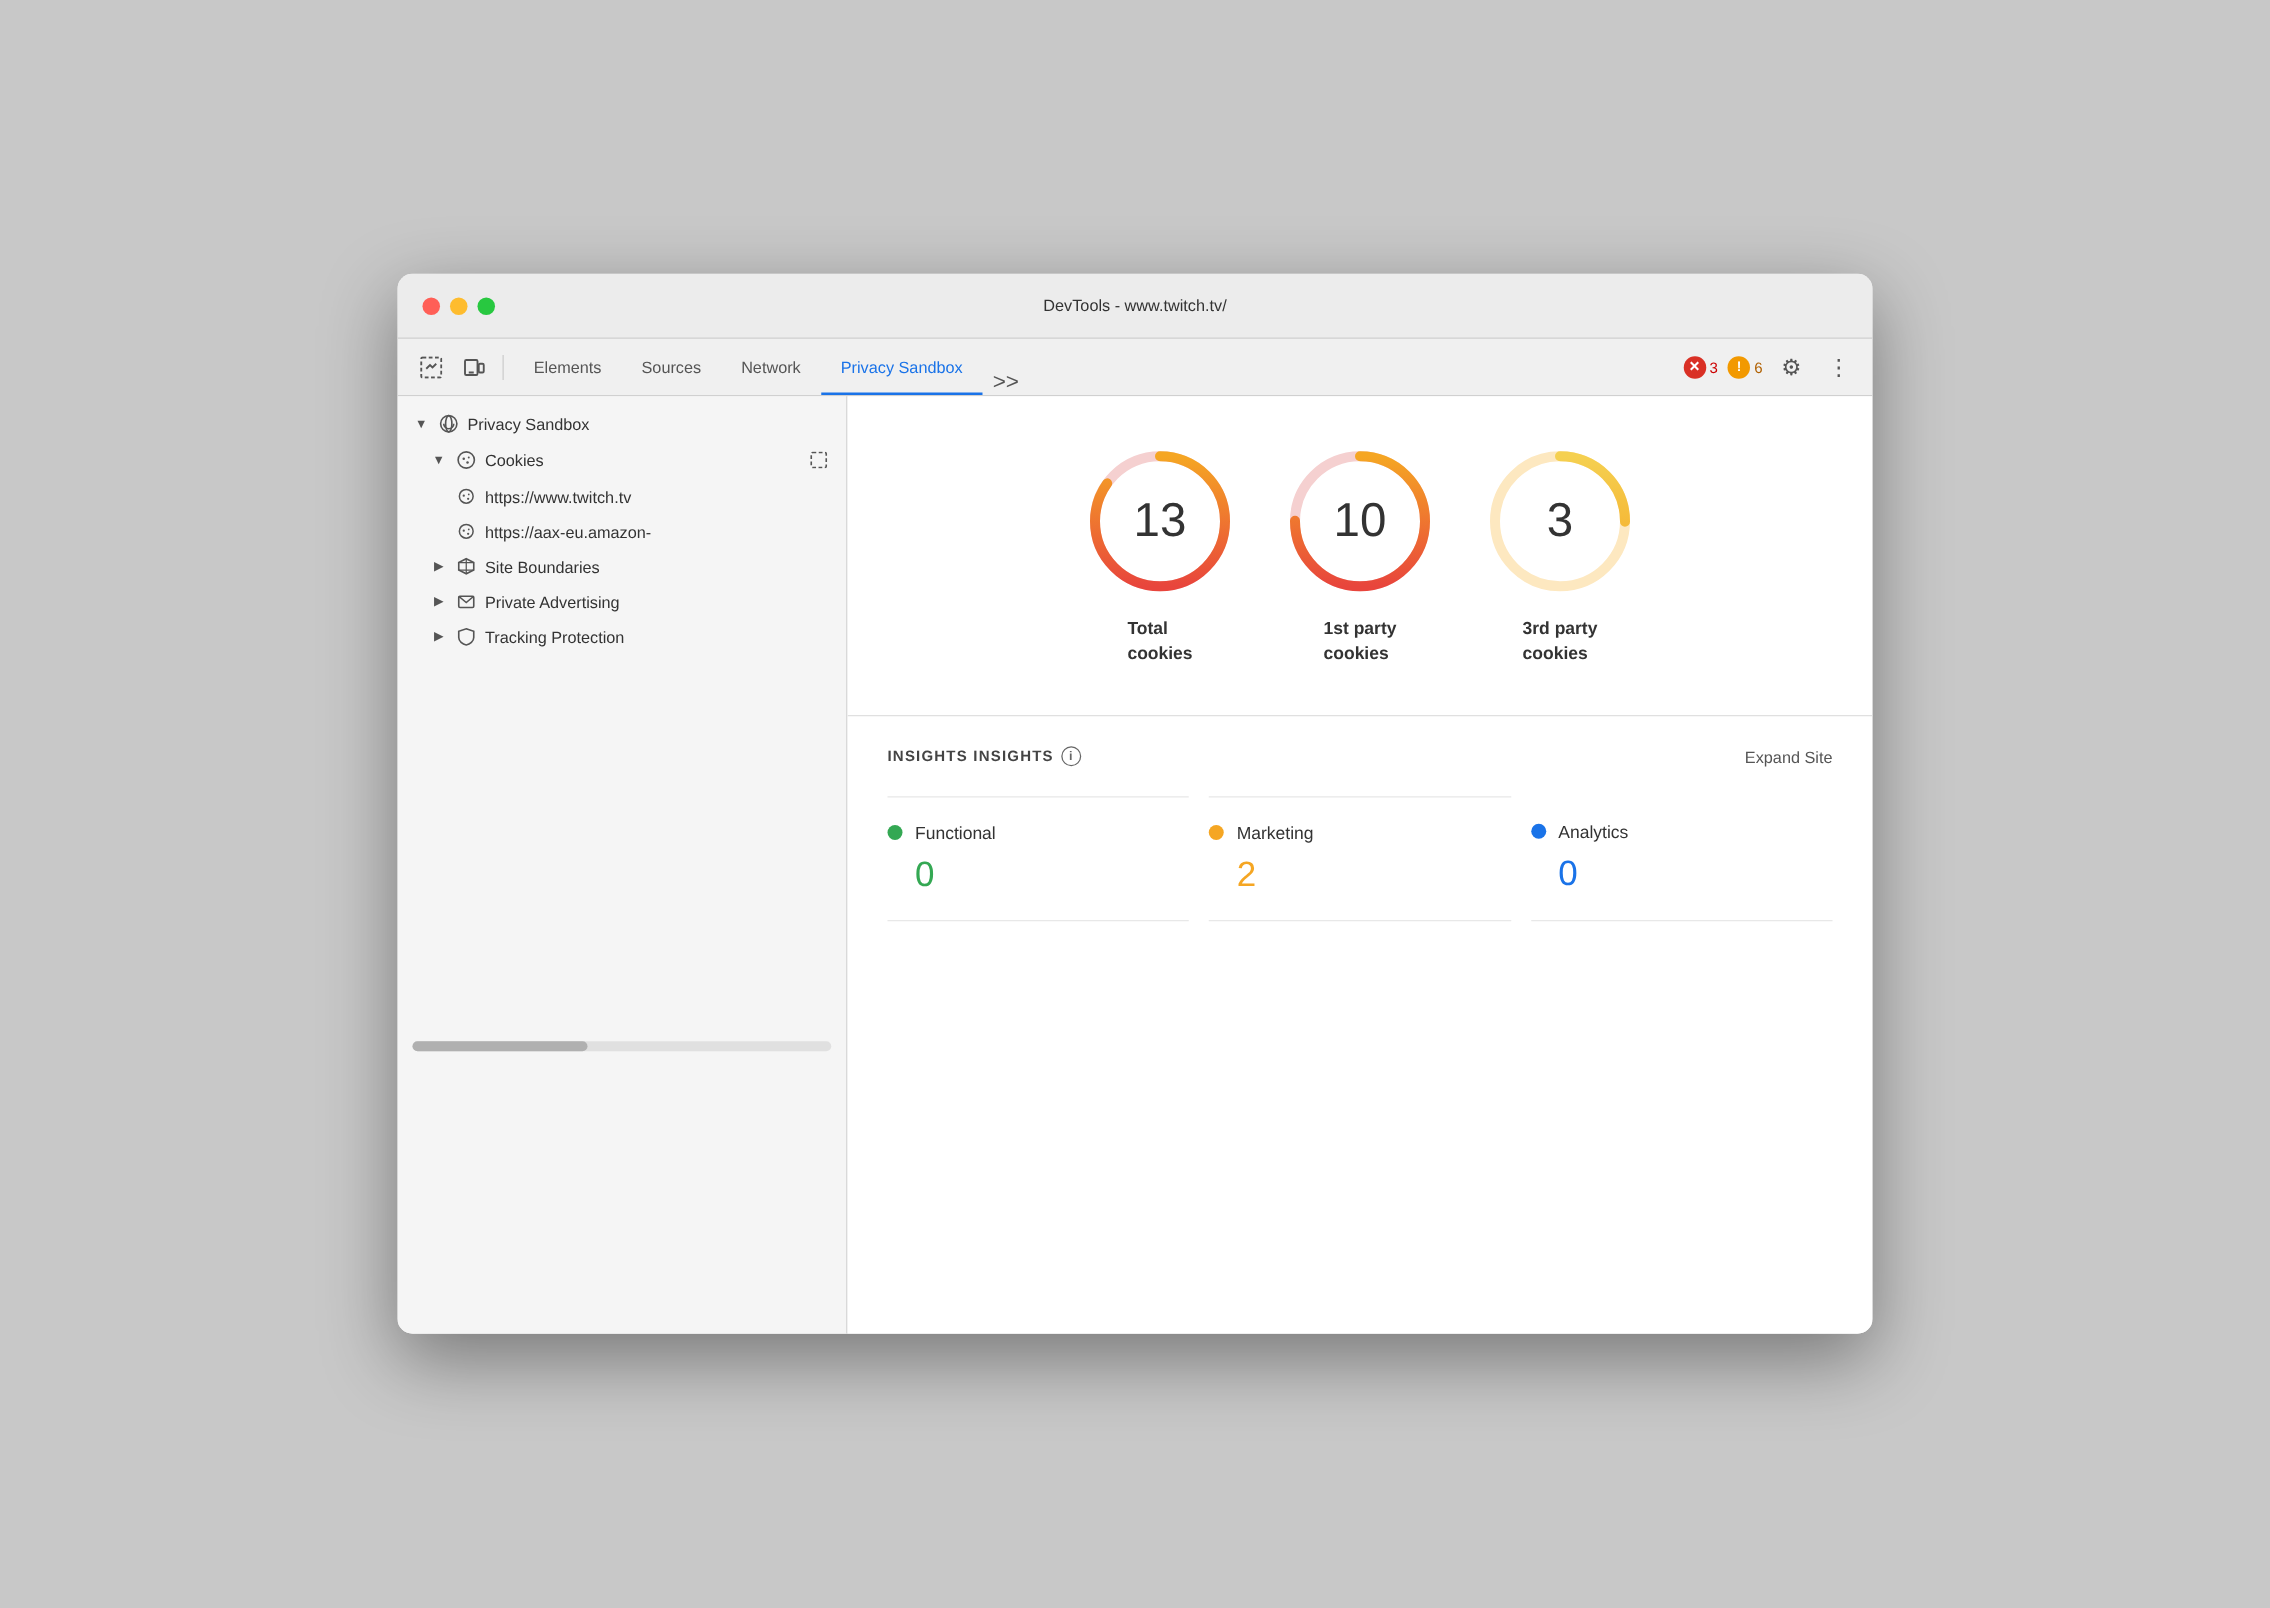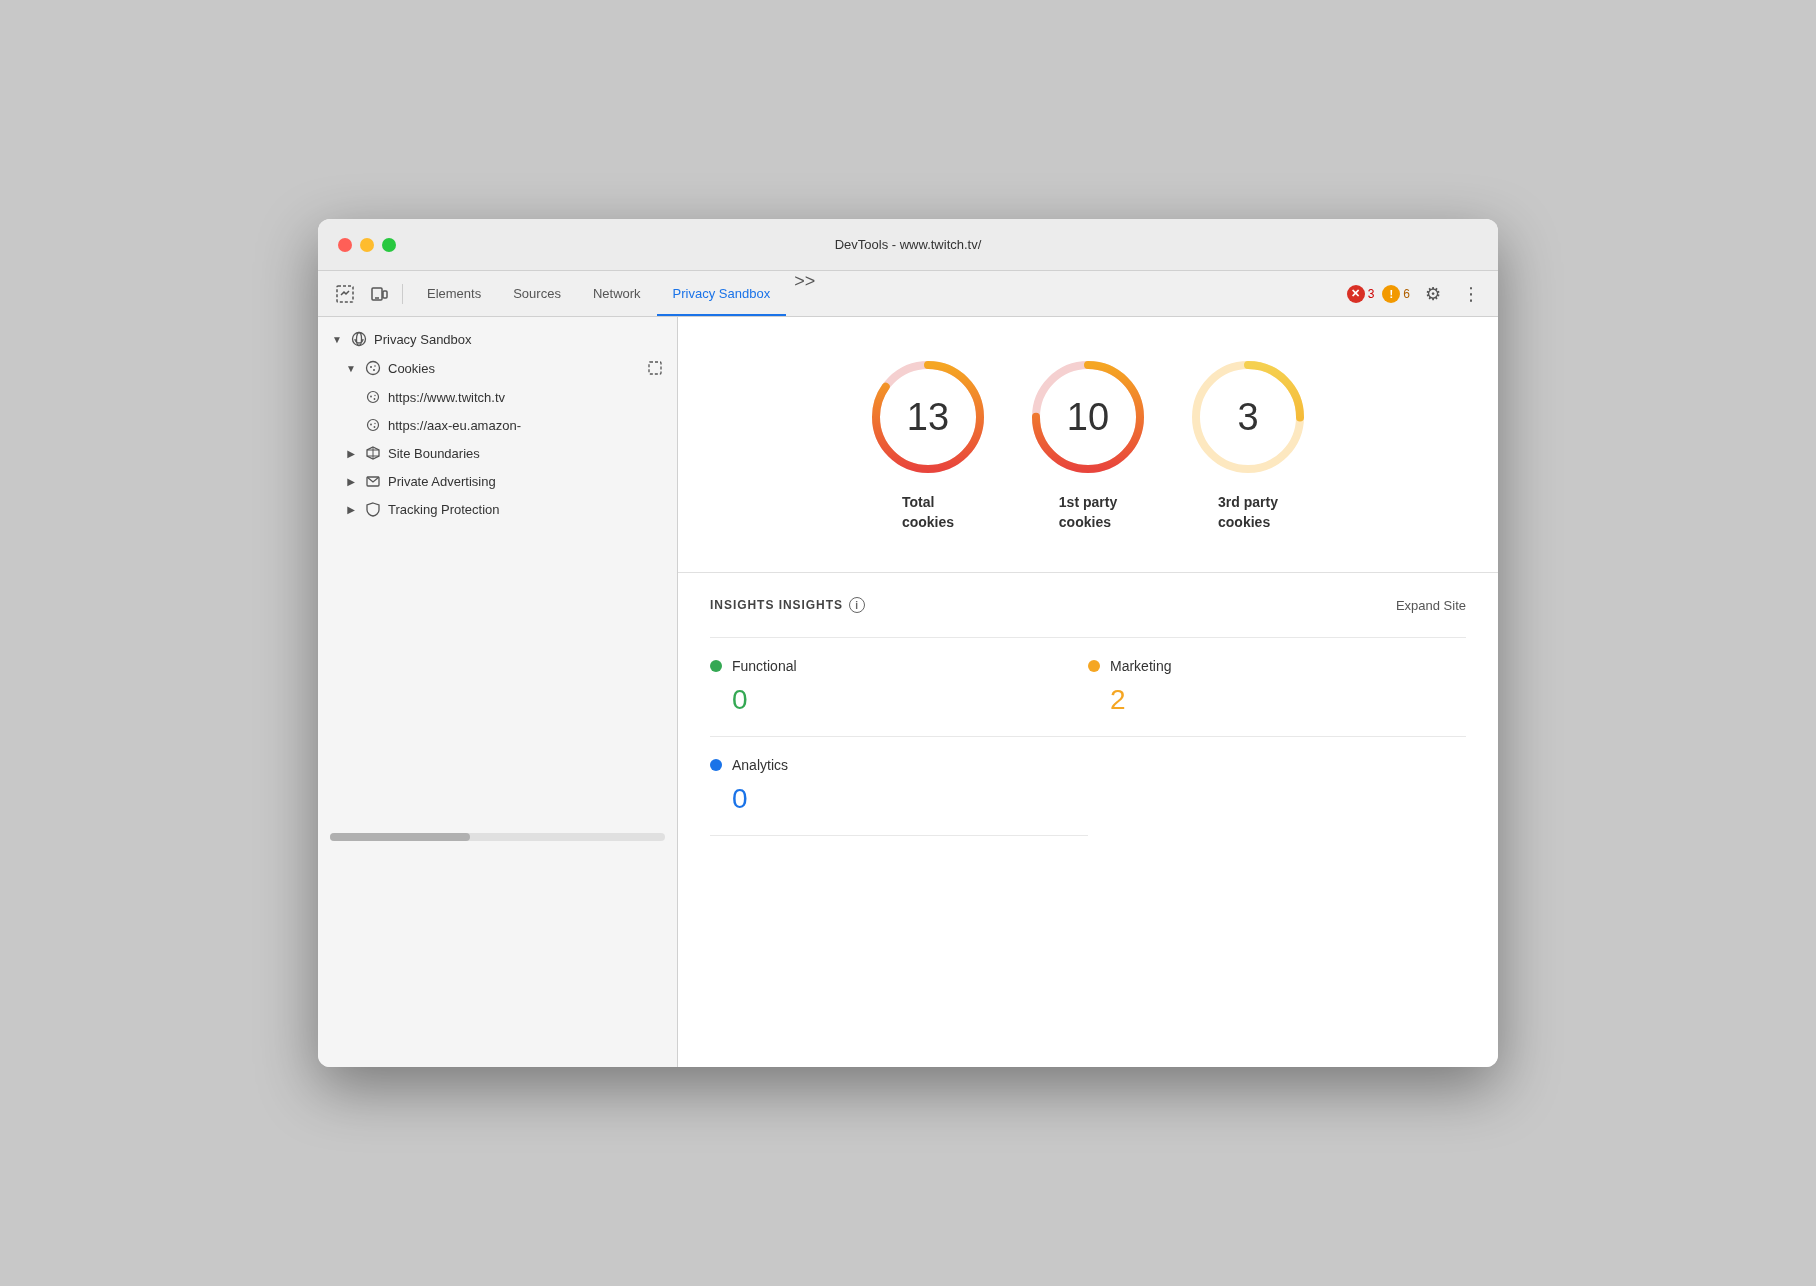--- a/index.html
+++ b/index.html
@@ -71,21 +71,21 @@
       font-size: 16px;
     }
     .toolbar-divider {
       width: 1px;
       height: 20px;
       background: #ccc;
       margin: 0 4px;
     }
     .toolbar-tabs {
       display: flex;
-      align-items: flex-start;
+      align-items: flex-end;
       gap: 0;
       flex: 1;
       height: 100%;
     }
     .toolbar-tab {
       padding: 0 16px;
       height: 100%;
       display: flex;
       align-items: center;
       font-size: 13px;
@@ -315,22 +315,22 @@
       cursor: pointer;
     }
     .expand-view {
       font-size: 13px;
       color: #555;
       font-weight: 500;
       cursor: pointer;
     }
     .insights-grid {
       display: grid;
-      grid-template-columns: 1fr 1fr;
-      gap: 0;
+      grid-template-columns: 1fr 1fr 1fr;
+      gap: 16px;
     }
     .insight-item {
       padding: 20px 0;
       border-bottom: 1px solid #e8e8e8;
     }
     .insight-item:nth-child(1), .insight-item:nth-child(2) { border-top: 1px solid #e8e8e8; }
     .insight-header {
       display: flex;
       align-items: center;
       gap: 10px;

